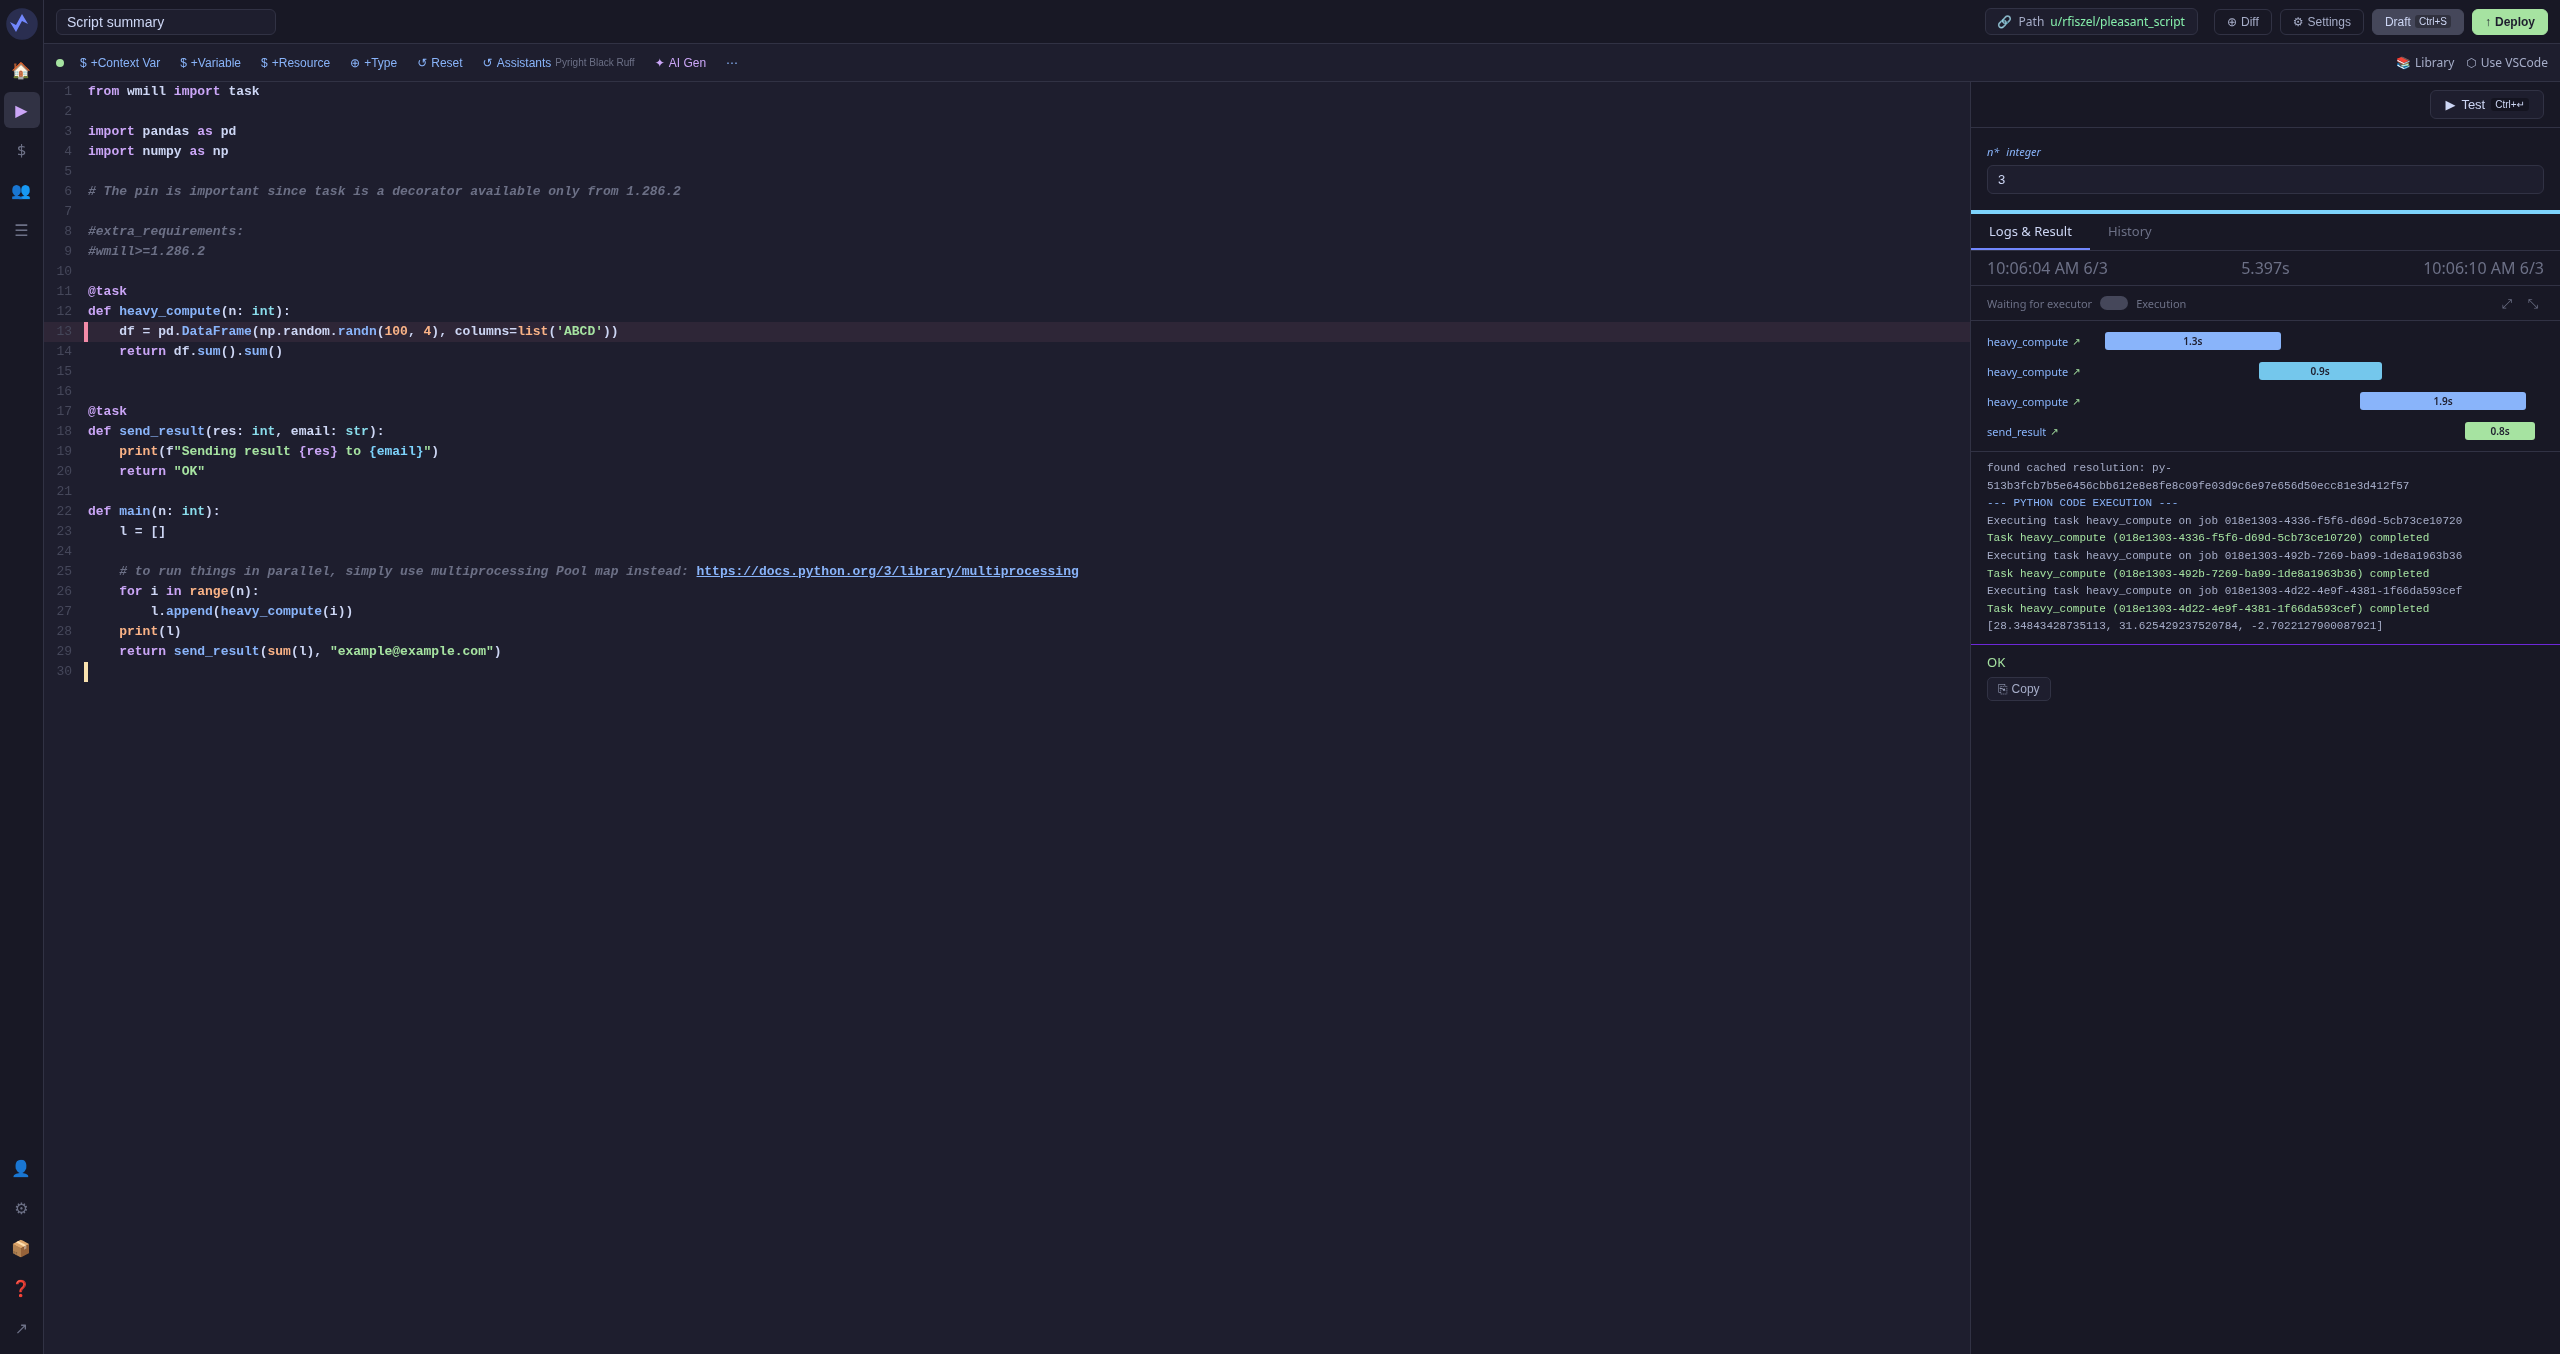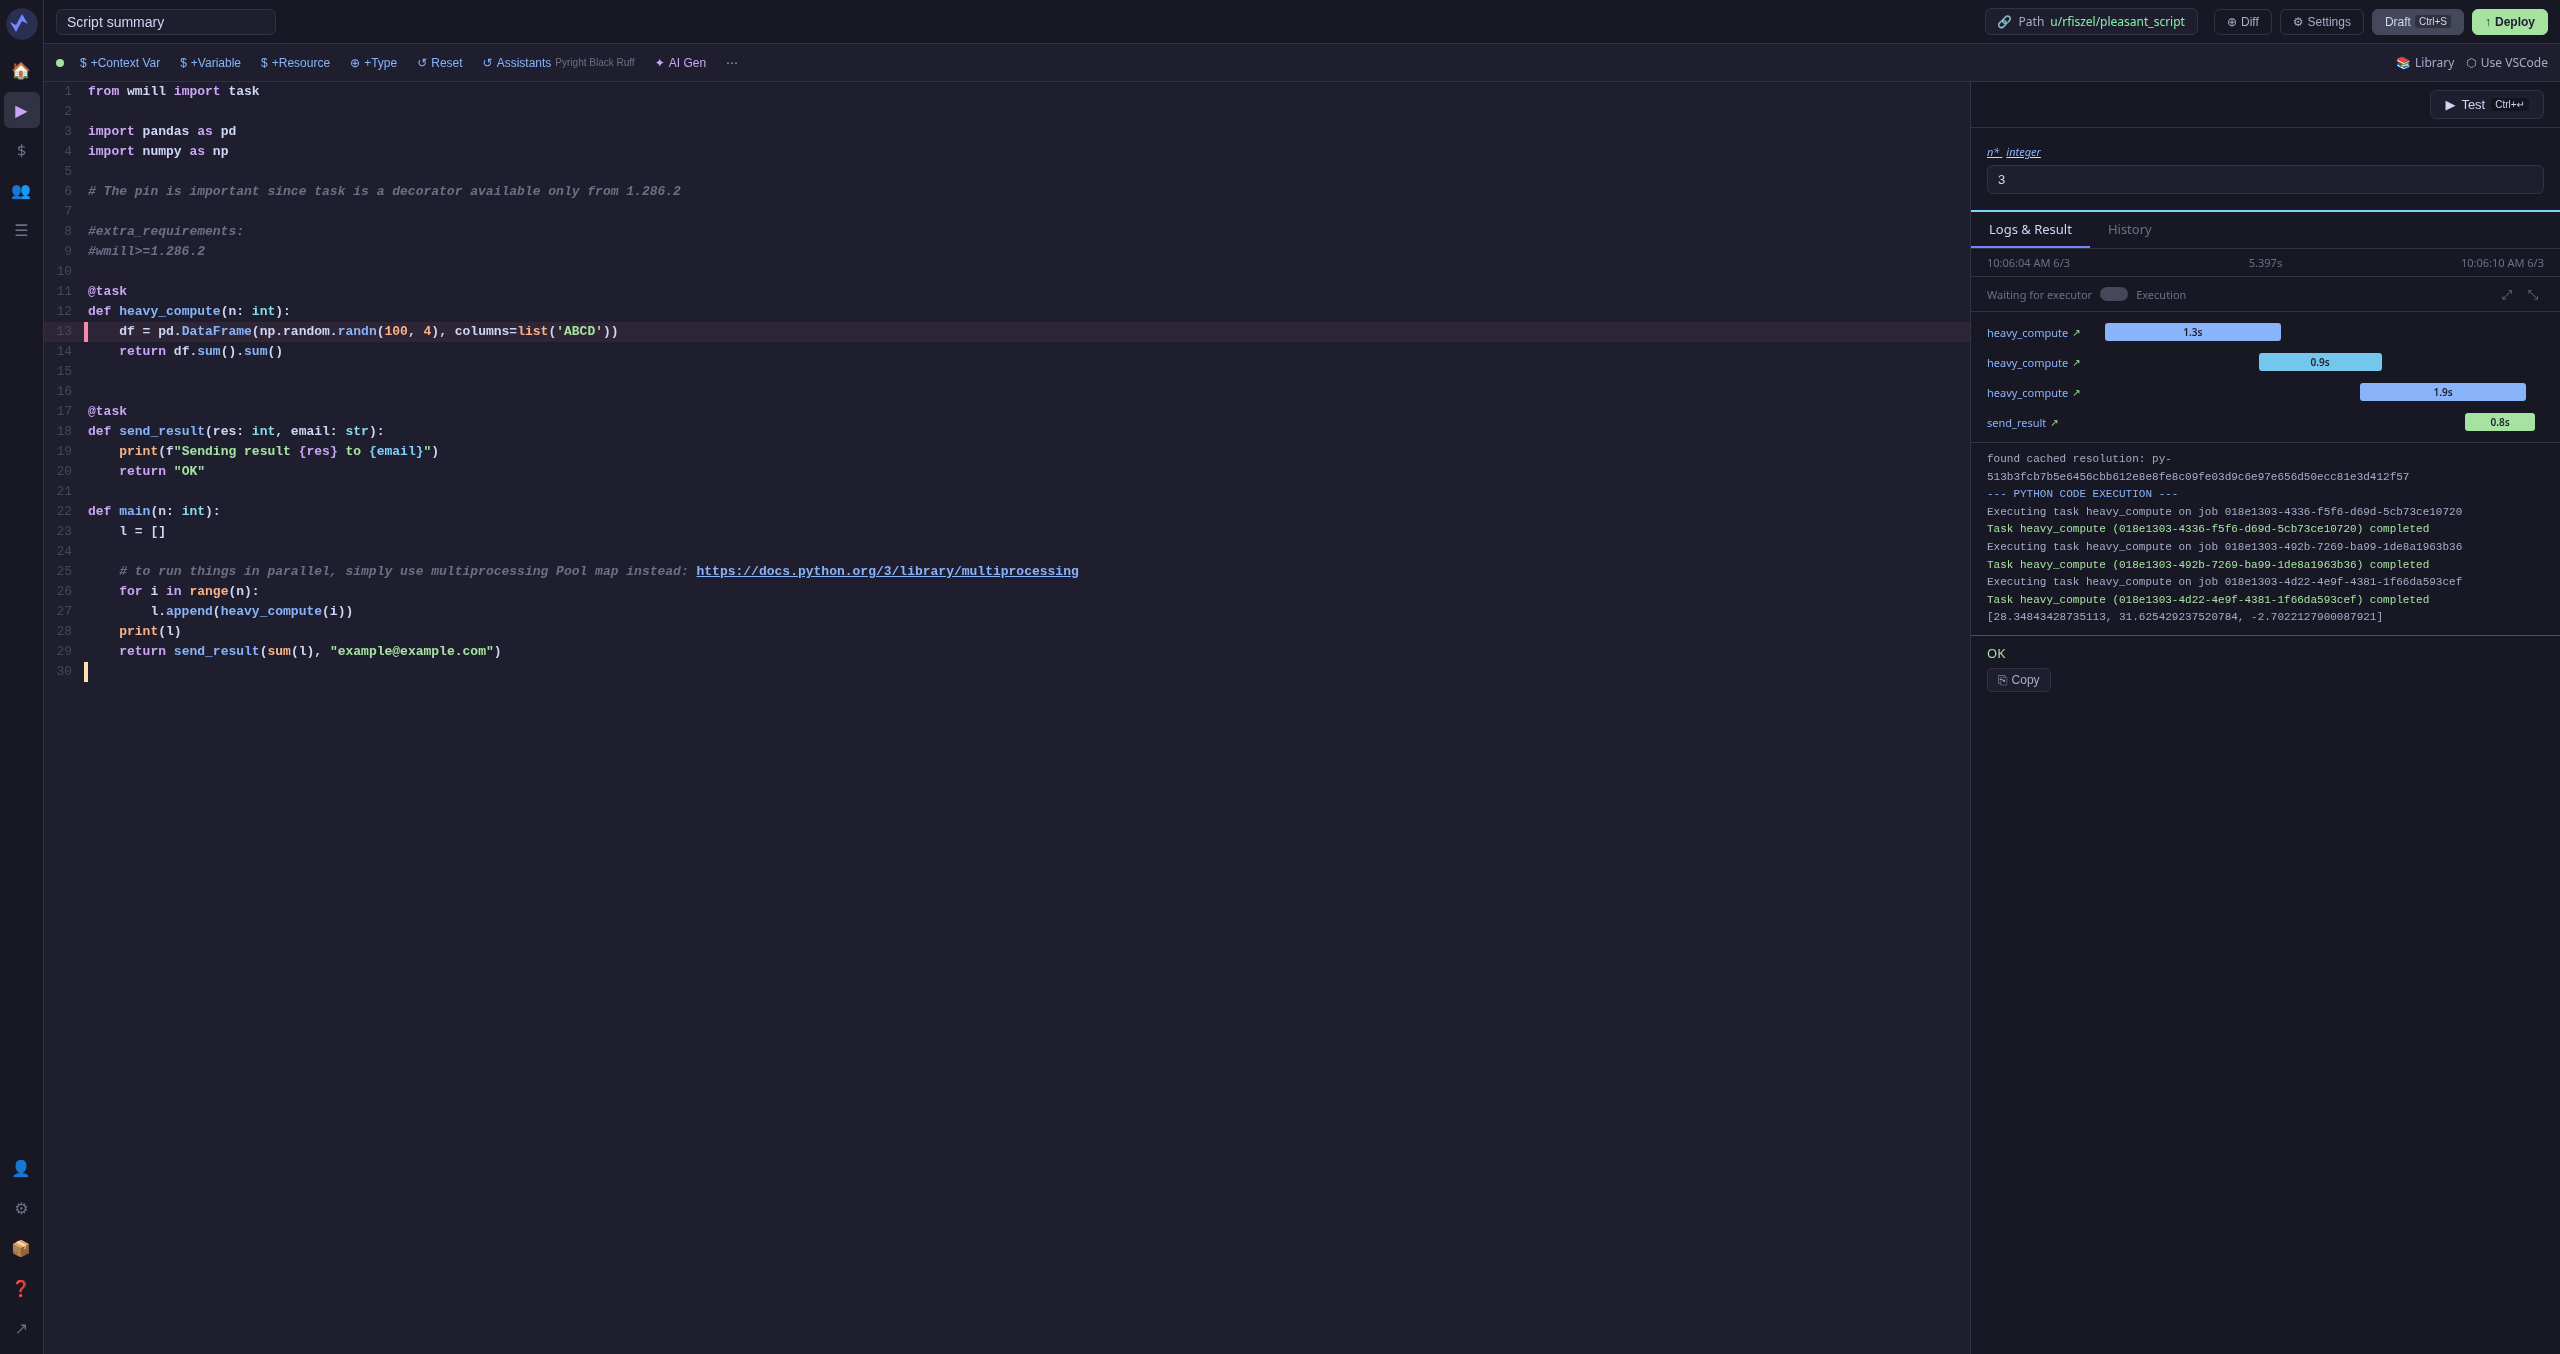--- a/index.html
+++ b/index.html
@@ -212,22 +212,21 @@
       width: 590px;
       background: #181825;
       display: flex;
       flex-direction: column;
       border-left: 1px solid #313244;
       flex-shrink: 0;
       overflow: hidden;
     }
     .param-section {
       padding: 16px;
-      border-bottom: 2px solid #7dd3fc;
-      text-decoration: underline;
+      border-bottom: 4px solid #7dd3fc;
     }
     .param-label {
       font-size: 11px;
       color: #6c7086;
       margin-bottom: 6px;
     }
     .param-label span { color: #89b4fa; font-style: italic; }
     .param-input {
       background: #1e1e2e;
       border: 1px solid #313244;
@@ -273,21 +272,21 @@
       flex: 1;
       overflow-y: auto;
       display: flex;
       flex-direction: column;
     }
     .timing-bar {
       display: flex;
       align-items: center;
       justify-content: space-between;
       padding: 6px 16px;
-      font-size: 11px;
+      font-size: 16px;
       color: #6c7086;
       border-bottom: 1px solid #313244;
     }
     .exec-status {
       display: flex;
       align-items: center;
       gap: 8px;
       padding: 6px 16px;
       font-size: 11px;
       color: #6c7086;

